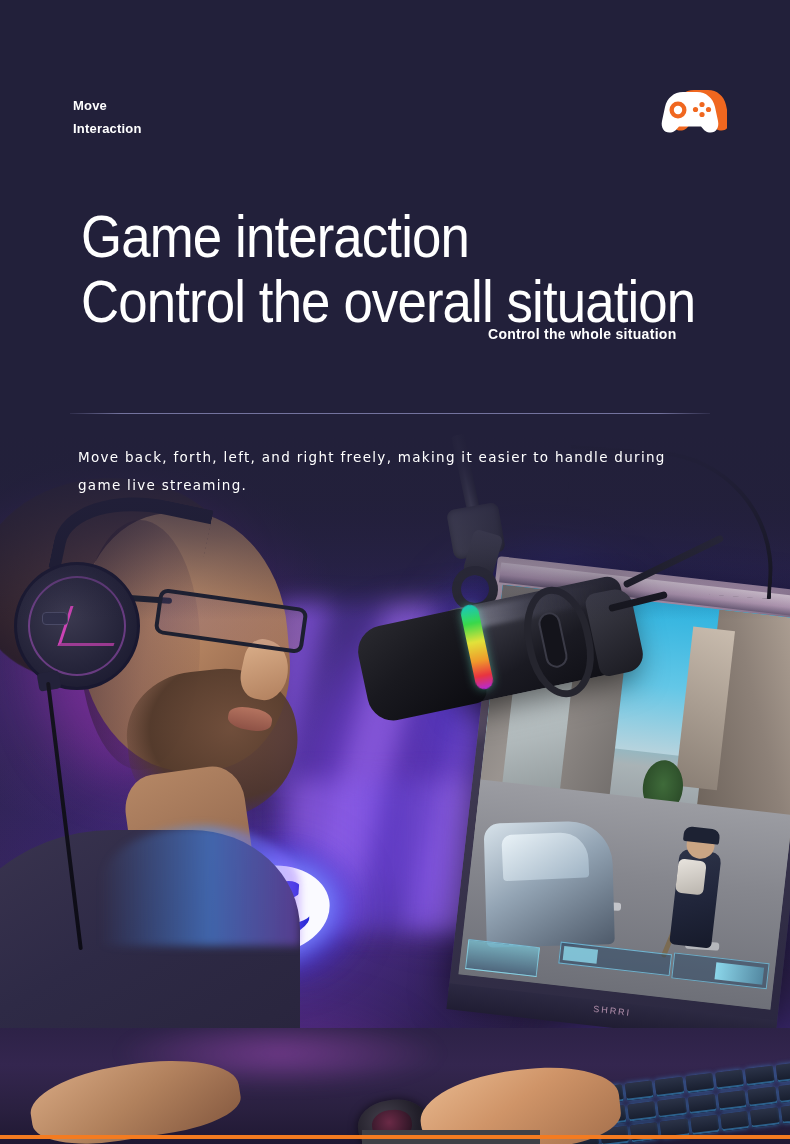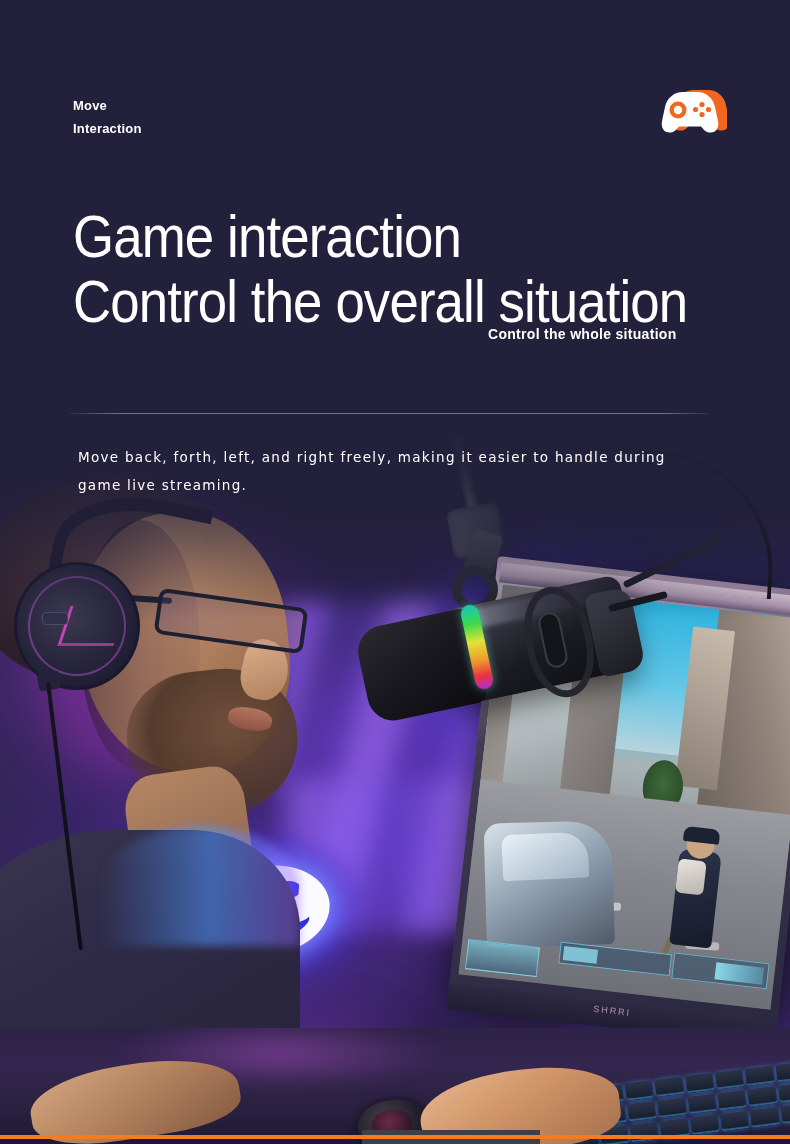--- a/index.html
+++ b/index.html
@@ -478,21 +478,21 @@
     position:absolute; left:73px; top:95px;
     font-size:13px; font-weight:bold; color:#ffffff;
     line-height:1.75; letter-spacing:.2px;
   }
 
   .gamepad {
     position:absolute; left:655px; top:86px; width:72px; height:52px;
   }
   .gamepad svg { display:block; }
 
-  .title-block { position:absolute; left:73px; top:208px; width:700px; }
+  .title-block { position:absolute; left:81px; top:208px; width:700px; }
   .title-line {
     font-family:"Liberation Sans Narrow","Liberation Sans", sans-serif;
     font-size:60px;
     line-height:0.98;
     font-weight:400;
     color:#ffffff;
     letter-spacing:-1px;
     white-space:nowrap;
     transform:scaleX(.88);
     transform-origin:left center;

